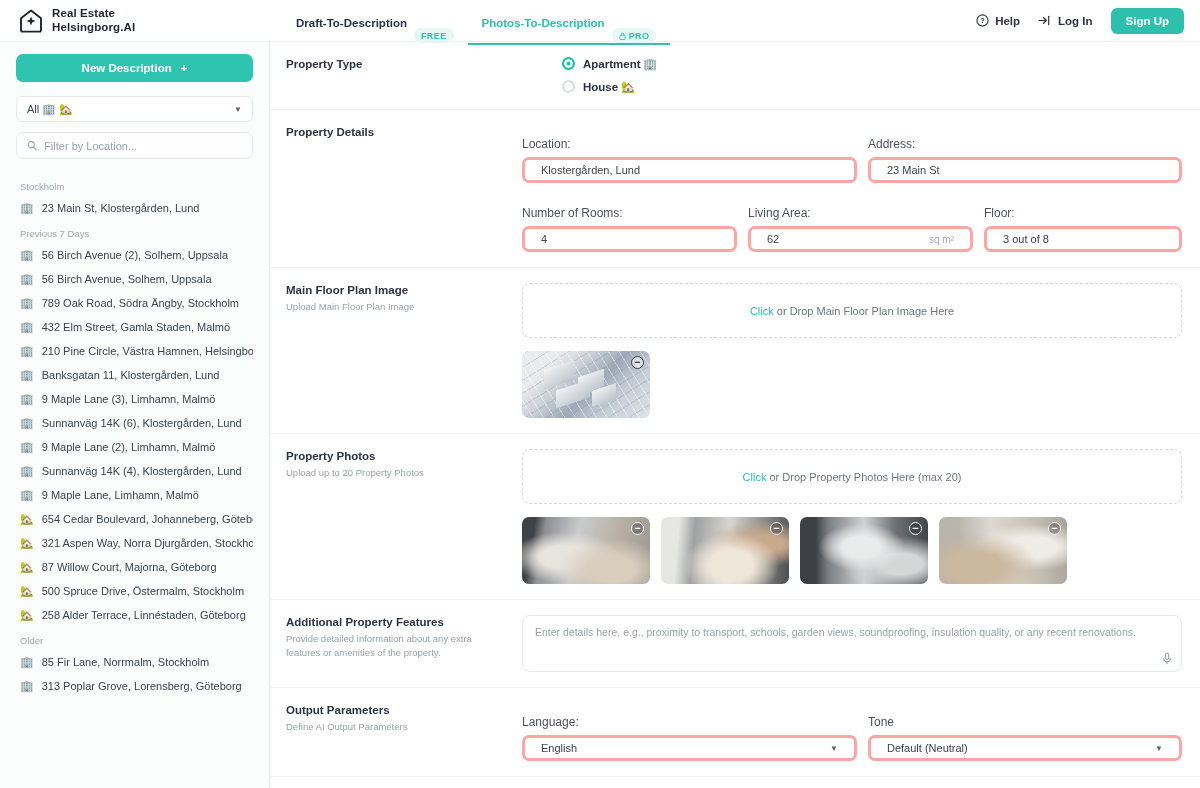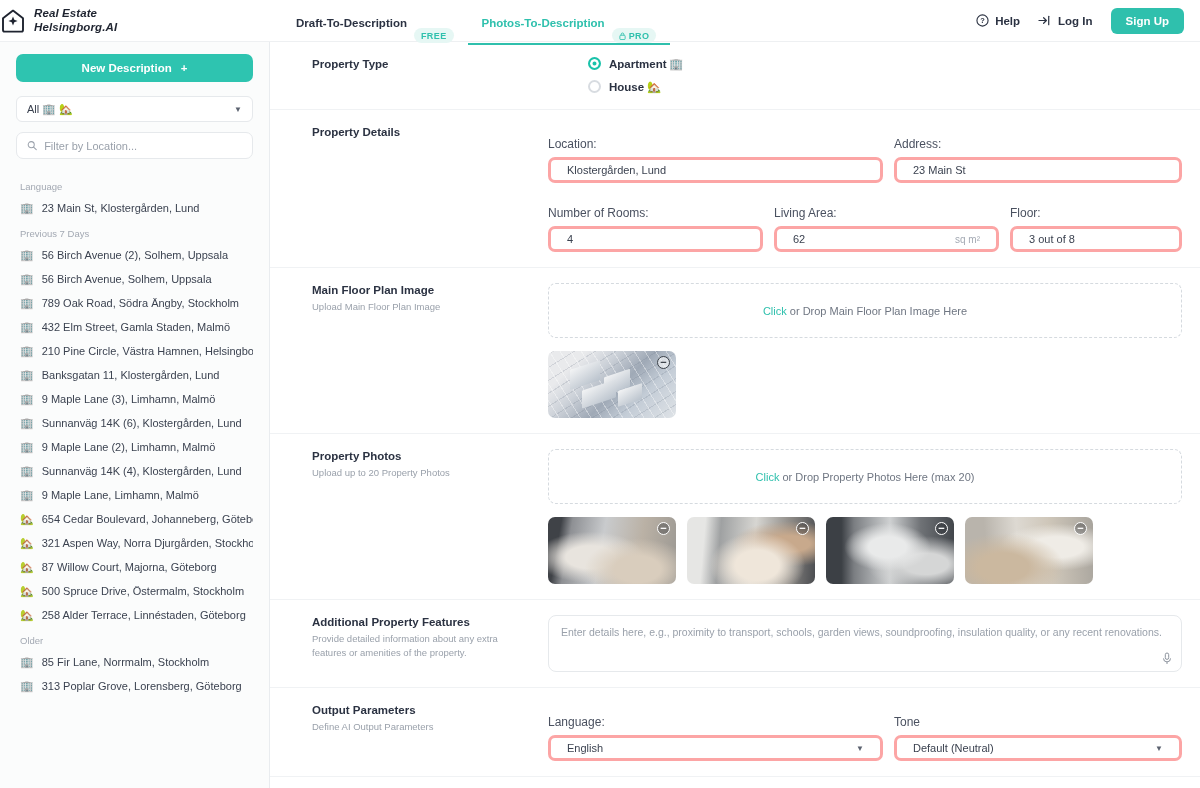--- a/index.html
+++ b/index.html
@@ -10,21 +10,21 @@
     overflow: hidden;
   }
   .app { position: relative; width: 1200px; height: 788px; display: flex; flex-direction: column; }
 
   
   .header {
     height: 42px; background: #ffffff; flex: 0 0 42px;
     display: flex; align-items: center; position: relative; z-index: 5;
     border-bottom: 1px solid #eef0f2;
   }
-  .brand { display: flex; align-items: center; gap: 8px; width: 270px; font-style: italic; }
+  .brand { display: flex; align-items: center; gap: 8px; padding-left: 18px; width: 270px; }
   .brand-logo { width: 26px; height: 26px; flex: 0 0 26px; }
   .brand-text { font-size: 11.5px; font-weight: bold; color: #1f2430; line-height: 1.15; letter-spacing: .1px; }
 
   .tabs { display: flex; align-items: flex-end; gap: 0; height: 42px; margin-left: 12px; }
   .tab {
     display: flex; align-items: center; gap: 7px; height: 42px; padding: 0 14px;
     font-size: 11.5px; font-weight: bold; color: #2b3242; cursor: pointer;
     border-bottom: 2px solid transparent; position: relative; top: 3px;
   }
   .tab.active { color: #2fc0ad; border-bottom-color: #2fc0ad; }
@@ -75,21 +75,21 @@
   .hist-group-label { font-size: 9.5px; color: #a3a9b3; margin: 8px 0 4px 4px; }
   .hist-item {
     display: flex; align-items: center; gap: 8px; padding: 6px 4px;
     font-size: 11px; color: #3b4250; cursor: pointer; white-space: nowrap;
   }
   .hist-ico { font-size: 11px; line-height: 1; flex: 0 0 auto; filter: grayscale(.15); }
 
   
   .main { flex: 1 1 auto; background: #ffffff; overflow: hidden; position: relative; }
   .row { display: flex; padding: 15px 18px 15px 16px; border-bottom: 1px solid #f0f2f4; }
-  .row-label { width: 236px; flex: 0 0 236px; padding-top: 1px; margin-left: 26px; }
+  .row-label { width: 236px; flex: 0 0 236px; padding-top: 1px; }
   .row-title { font-size: 11.5px; font-weight: bold; color: #2b3242; }
   .row-sub { font-size: 9.5px; color: #9aa1ab; margin-top: 4px; line-height: 1.45; max-width: 215px; }
   .row-content { flex: 1 1 auto; min-width: 0; }
 
   .radio-line { display: flex; align-items: flex-start; gap: 8px; font-size: 11.5px; color: #2b3242; font-weight: bold; cursor: pointer; margin-bottom: 9px; margin-left: 40px; }
   .radio-line:last-child { margin-bottom: 0; }
   .radio { width: 13px; height: 13px; border-radius: 50%; border: 2px solid #d8dce1; background: #fff; flex: 0 0 13px; }
   .radio.on { border-color: #19c2aa; box-shadow: inset 0 0 0 2.5px #fff; background: #19c2aa; }
 
   .field-label { font-size: 12px; color: #4a5160; margin-bottom: 6px; margin-top: 12px; }
@@ -231,21 +231,21 @@
 
       <div class="filter-box">
         <svg width="11" height="11" viewBox="0 0 12 12">
           <circle cx="5" cy="5" r="3.6" fill="none" stroke="#9aa1ab" stroke-width="1.2"></circle>
           <path d="M7.8 7.8 L11 11" stroke="#9aa1ab" stroke-width="1.2" stroke-linecap="round"></path>
         </svg>
         <input type="text" placeholder="Filter by Location..." style="">
       </div>
 
       <div class="hist" id="history">
-          <div class="hist-group-label">Language</div>
+          <div class="hist-group-label">Stockholm</div>
           <div class="hist-item">
             <span class="hist-ico">🏢</span>
             <span>23 Main St, Klostergården, Lund</span>
           </div>
           <div class="hist-group-label">Previous 7 Days</div>
           <div class="hist-item">
             <span class="hist-ico">🏢</span>
             <span>56 Birch Avenue (2), Solhem, Uppsala</span>
           </div>
           <div class="hist-item">

